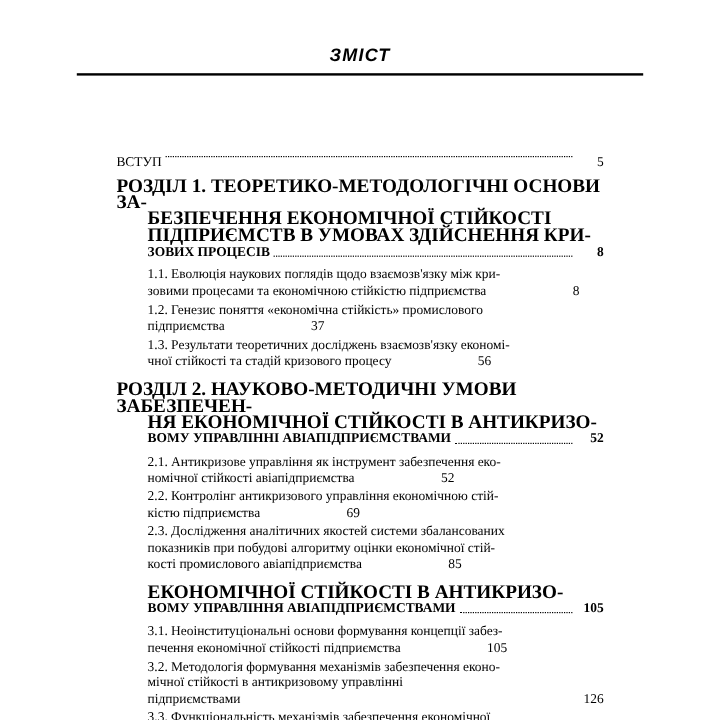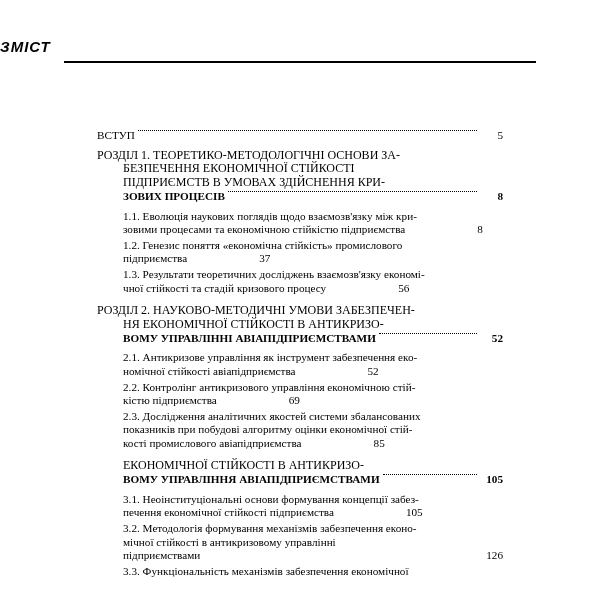--- a/index.html
+++ b/index.html
@@ -14,21 +14,21 @@
     color: #000000;
     overflow: hidden;
   }
   .page {
     position: relative;
     width: 600px;
     height: 600px;
     box-sizing: border-box;
   }
   .page-title {
-    text-align: left;
+    text-align: center;
     font-family: "Liberation Sans", sans-serif;
     font-weight: bold;
     font-style: italic;
     font-size: 15px;
     letter-spacing: 1px;
     margin: 38px 0 0 0;
   }
   .title-rule {
     width: 472px;
     height: 2px;
@@ -67,30 +67,30 @@
   .lvl0 {
     margin-left: 0;
   }
   .lvl1 {
     margin-left: 26px;
   }
   .entry-vstup {
     margin-bottom: 6px;
   }
   .part-head {
-    font-weight: normal;
-    font-size: 12px;
+    font-weight: bold;
+    font-size: 16px;
     line-height: 13.8px;
   }
   .part-wrap {
     margin-bottom: 6px;
   }
   .part-last {
     display: flex;
-    align-items: flex-start;
+    align-items: flex-end;
   }
   .part-last .text {
     font-weight: bold;
   }
   .part-last .pg {
     font-weight: bold;
   }
   .sub-entry {
     margin-bottom: 2px;
     font-size: 11.2px;

